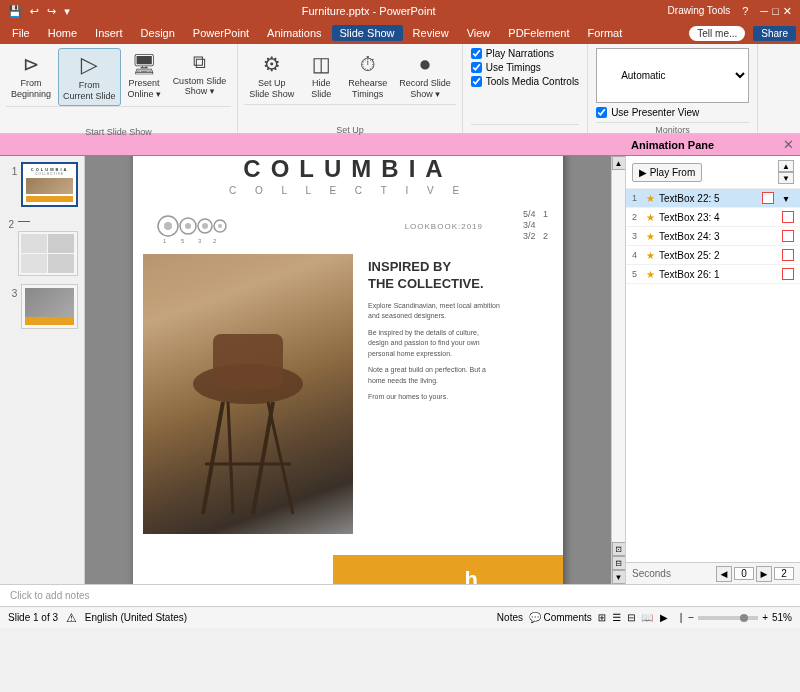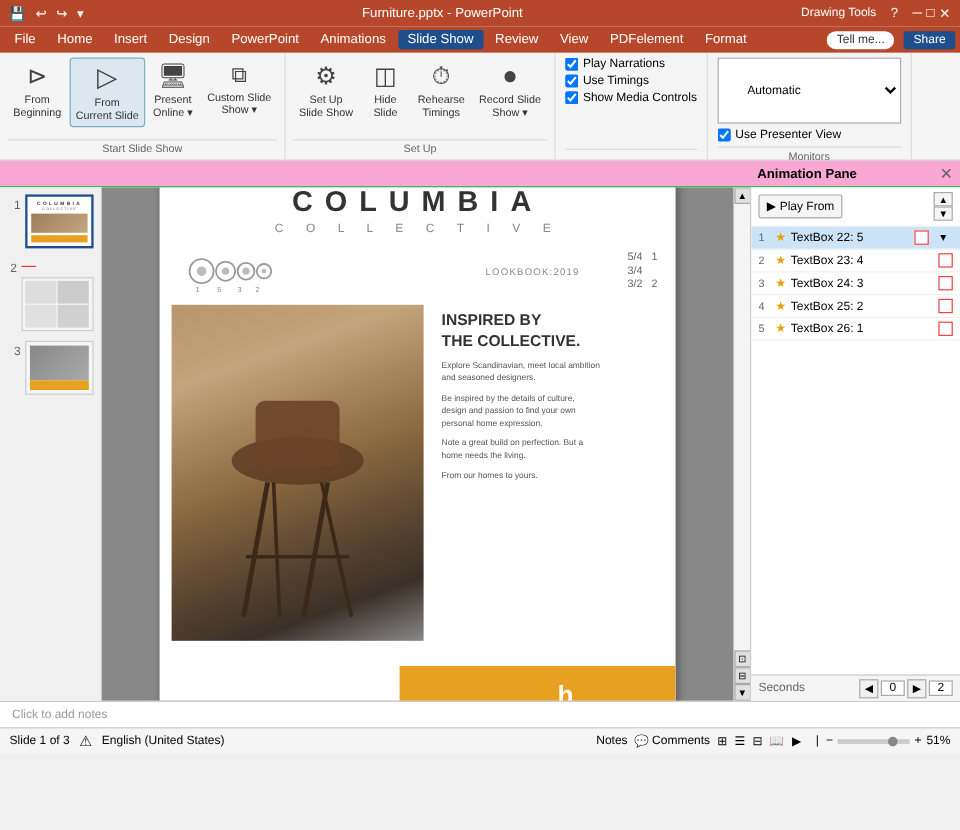--- a/index.html
+++ b/index.html
@@ -12,21 +12,21 @@
     .title-bar-icons { display: flex; gap: 8px; align-items: center; }
 
     
     .menu-bar { background: #b7472a; height: 22px; display: flex; align-items: center; padding: 0 4px; color: white; font-size: 11px; gap: 2px; }
     .menu-item { padding: 2px 8px; cursor: pointer; border-radius: 2px; }
     .menu-item.active { background: #1f4e8c; }
 
     
     .ribbon { background: #f5f5f5; border-bottom: 1px solid #ccc; height: 90px; display: flex; }
     .ribbon-group { display: flex; flex-direction: column; border-right: 1px solid #ddd; padding: 4px 6px; min-width: fit-content; }
-    .ribbon-group-label { font-size: 9px; color: #666; text-align: center; margin-top: auto; padding-top: 2px; border-top: 1px solid #ddd; }
+    .ribbon-group-label { font-size: 9px; color: #666; text-align: center; margin-top: auto; padding-top: 20px; border-top: 1px solid #ddd; }
     .ribbon-buttons { display: flex; gap: 2px; align-items: flex-start; flex: 1; }
     .ribbon-btn { display: flex; flex-direction: column; align-items: center; padding: 3px 4px; cursor: pointer; border-radius: 3px; min-width: 40px; border: 1px solid transparent; }
     .ribbon-btn.active { background: #dce8f0; border: 1px solid #7baec8; }
     .ribbon-btn-icon { font-size: 20px; color: #444; line-height: 1.2; }
     .ribbon-btn-label { font-size: 9px; color: #333; text-align: center; line-height: 1.2; margin-top: 2px; }
 
     
     .ribbon-check-group { display: flex; flex-direction: column; gap: 3px; justify-content: center; padding: 4px 8px; border-right: 1px solid #ddd; }
     .ribbon-check-item { display: flex; align-items: center; gap: 4px; font-size: 10px; cursor: pointer; }
     .ribbon-check-item input { width: 11px; height: 11px; cursor: pointer; }
@@ -170,21 +170,21 @@
     <label class="ribbon-check-item">
       <input type="checkbox" checked="" style="">
       <span>Play Narrations</span>
     </label>
     <label class="ribbon-check-item">
       <input type="checkbox" checked="" style="">
       <span>Use Timings</span>
     </label>
     <label class="ribbon-check-item">
       <input type="checkbox" checked="" style="">
-      <span>Show Media Controls</span>
+      <span>Tools Media Controls</span>
     </label>
     <div style="font-size:9px; color:#666; margin-top:auto; padding-top:4px; border-top:1px solid #ddd; text-align:center;"></div>
   </div>
 
   <div class="ribbon-monitor-group">
     <div class="monitor-select-row">
       <select class="monitor-select">
         <option>Automatic</option>
       </select>
     </div>

